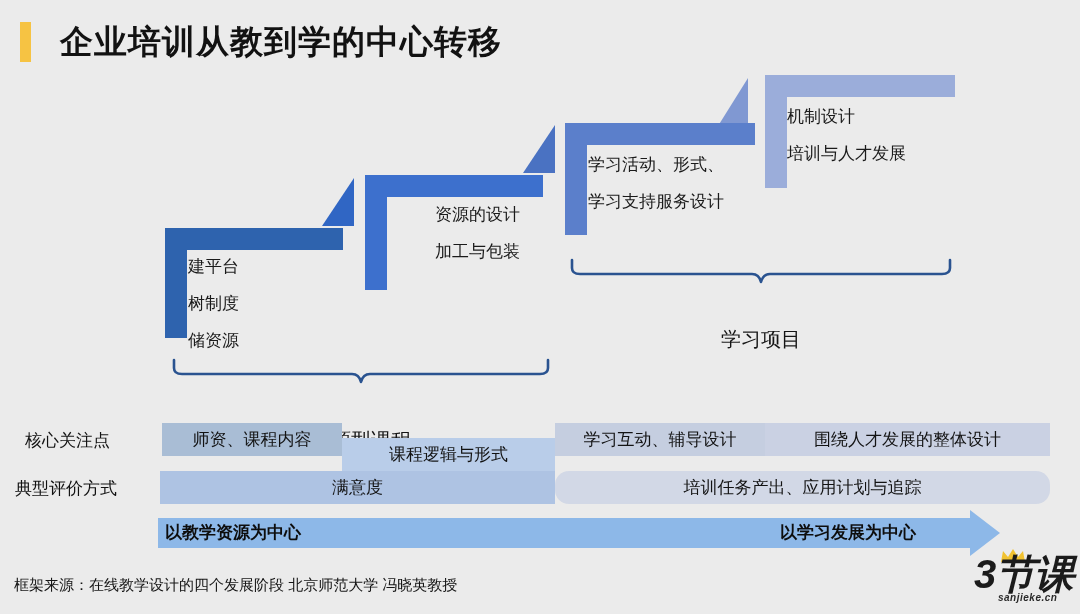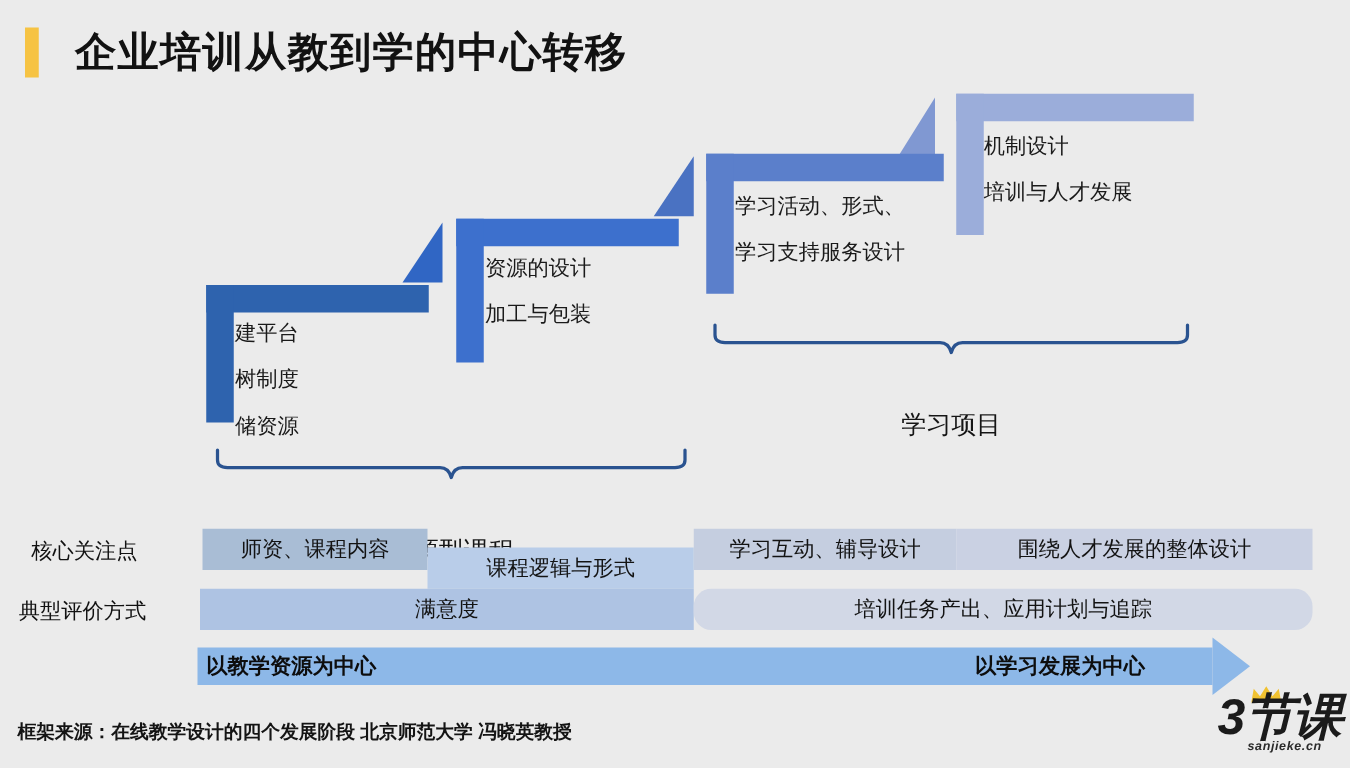--- a/index.html
+++ b/index.html
@@ -122,21 +122,21 @@
     line-height: 30px;
     white-space: nowrap;
   }
 
   
   .footer-text {
     position: absolute;
     left: 14px;
     top: 576px;
     font-size: 15px;
-    font-weight: bold;
+    font-weight: normal;
     color: #141414;
     white-space: nowrap;
   }
 
   
   .logo {
     position: absolute;
     left: 962px;
     top: 548px;
     width: 112px;
@@ -200,21 +200,21 @@
   <div class="stage-text" style="left:588px; top:146px;">
     <div>学习活动、形式、</div>
     <div>学习支持服务设计</div>
   </div>
 
   <div class="stage" style="left:365px; top:175px; width:178px; height:115px;">
     <div class="bar-top" style="width:178px; background:#3d70cd;"></div>
     <div class="bar-left" style="height:115px; background:#3d70cd;"></div>
   </div>
   <div class="riser" style="left:322px; top:178px; border-left:32px solid transparent; border-bottom:48px solid #3066c4;"></div>
-  <div class="stage-text" style="left:388px; top:196px;">
+  <div class="stage-text" style="left:388px; top:196px;padding-left:47px;">
     <div>资源的设计</div>
     <div>加工与包装</div>
   </div>
 
   <div class="stage" style="left:165px; top:228px; width:178px; height:110px;">
     <div class="bar-top" style="width:178px; background:#2e63ae;"></div>
     <div class="bar-left" style="height:110px; background:#2e63ae;"></div>
   </div>
   <div class="stage-text" style="left:188px; top:248px;">
     <div>建平台</div>

